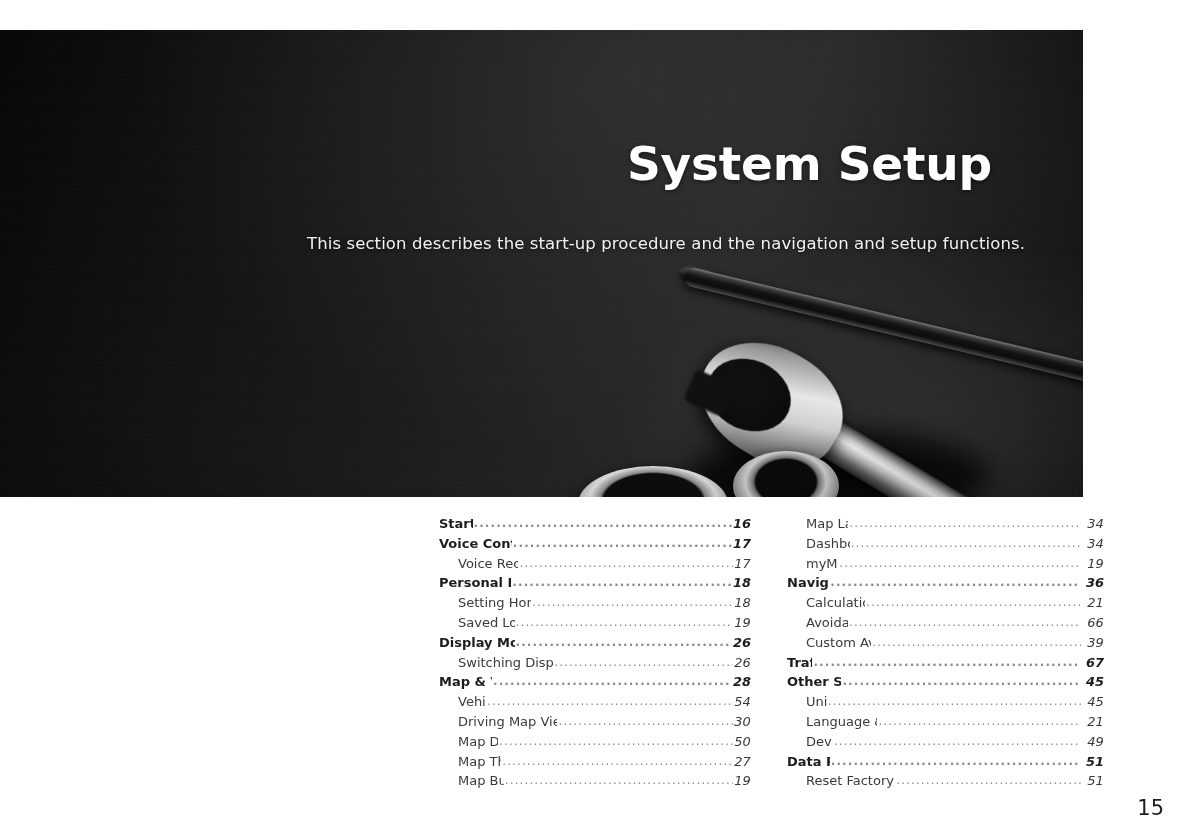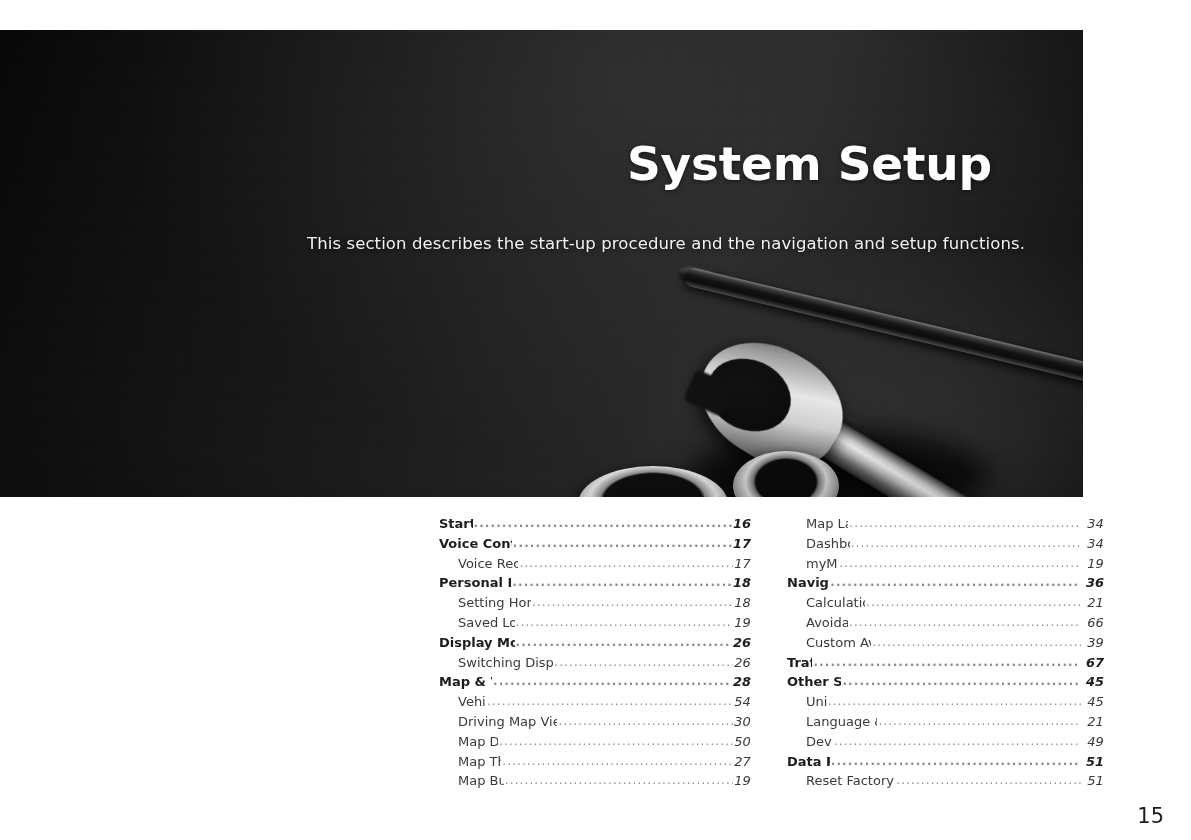--- a/index.html
+++ b/index.html
@@ -272,21 +272,21 @@
     color: #3a3a3a;
   }
   .toc-row.level-2 .t-page { color: #3a3a3a; }
   
   .toc-col.right .t-page { padding-left: 5px; }
 
   
   .page-number {
     position: absolute;
     right: 27px;
-    bottom: 12px;
+    bottom: 20px;
     font-family: "DejaVu Sans", sans-serif;
     font-size: 21px;
     font-weight: 400;
     color: #1d1d1d;
   }
 </style>
 </head>
 <body>
 
 <div class="hero">

